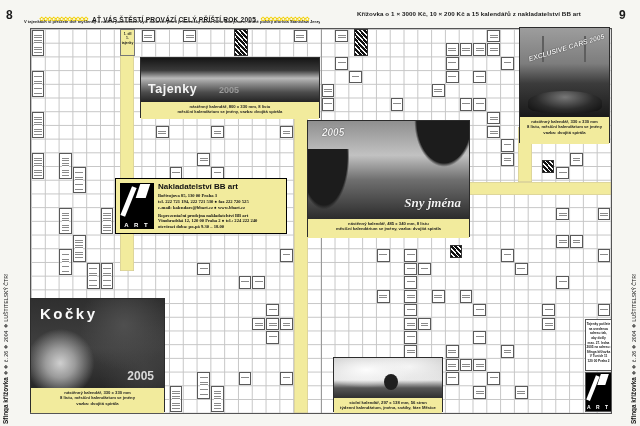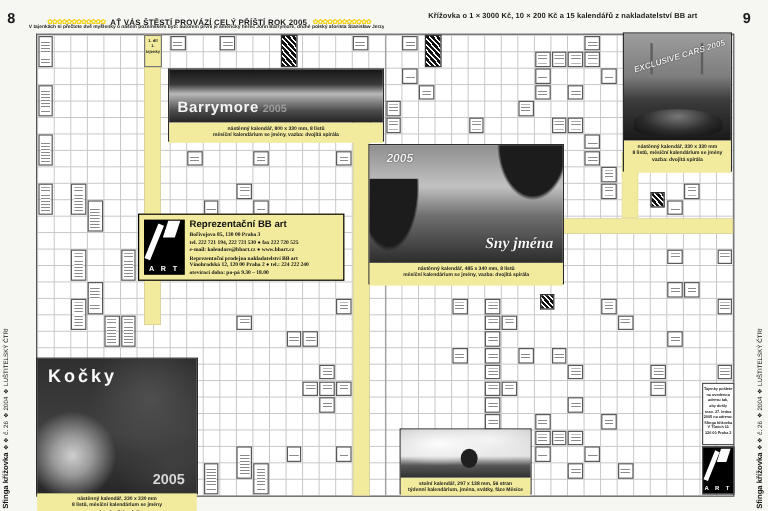--- a/index.html
+++ b/index.html
@@ -227,21 +227,21 @@
       <div class="clue" style="left: 525.262px; top: 247.357px; width: 12.8095px; height: 12.7143px;"></div>
       <div class="clue" style="left: 539.071px; top: 123.929px; width: 12.8095px; height: 12.7143px;"></div>
       <div class="clue" style="left: 539.071px; top: 206.214px; width: 12.8095px; height: 12.7143px;"></div>
       <div class="clue" style="left: 566.69px; top: 178.786px; width: 12.8095px; height: 12.7143px;"></div>
       <div class="clue" style="left: 566.69px; top: 219.929px; width: 12.8095px; height: 12.7143px;"></div>
       <div class="clue" style="left: 566.69px; top: 274.786px; width: 12.8095px; height: 12.7143px;"></div>
     </div>
 
   <div class="abs calblock" style="left:140px;top:57px;width:180px;height:61px;">
     <div class="photo" id="panorama-photo" style="width:100%;height:44px;">
-      <span id="panorama-title">Barrymore</span>
+      <span id="panorama-title">Tajenky</span>
       <span id="panorama-year">2005</span>
     </div>
     <div class="caption" style="width:100%;height:17px;">
       <div>nástěnný kalendář, 800 x 330 mm, 8 listů</div>
       <div>měsíční kalendárium se jmény, vazba: dvojitá spirála</div>
     </div>
   </div>
 
   <div class="abs calblock" style="left:519px;top:27px;width:91px;height:116px;">
     <div class="photo" id="cars-photo" style="width:100%;height:89px;">
@@ -270,32 +270,32 @@
     </div>
   </div>
 
   <div class="abs" id="bbart-ad">
     <div class="bbart-logo" style="width:34px;height:46px;">
       <div class="s1"></div>
       <div class="s2"></div>
       <div class="art" style="font-size:6px;">A R T</div>
     </div>
     <div id="ad-text">
-      <div class="t">Reprezentační BB art</div>
+      <div class="t">Nakladatelství BB art</div>
       <div class="l">Bořivojova 85, 130 00 Praha 3</div>
       <div class="l">tel. 222 721 194, 222 721 530 ● fax 222 720 525</div>
       <div class="l">e-mail: kalendare@bbart.cz ● www.bbart.cz</div>
       <div class="l b">Reprezentační prodejna nakladatelství BB art</div>
       <div class="l">Vinohradská 12, 120 00 Praha 2 ● tel.: 224 222 240</div>
       <div class="l">otevírací doba: po-pá 9.30 – 18.00</div>
     </div>
   </div>
 
   <div class="abs calblock" style="left:30px;top:298px;width:135px;height:114px;">
-    <div class="photo" id="kocky-photo" style="width:100%;height:112px;text-decoration:underline;">
+    <div class="photo" id="kocky-photo" style="width:100%;height:89px;text-decoration:underline;">
       <span id="kocky-title">Kočky</span>
       <span id="kocky-year">2005</span>
     </div>
     <div class="caption" style="width:100%;height:25px;">
       <div>nástěnný kalendář, 330 x 330 mm</div>
       <div>8 listů, měsíční kalendárium se jmény</div>
       <div>vazba: dvojitá spirála</div>
     </div>
   </div>
 

